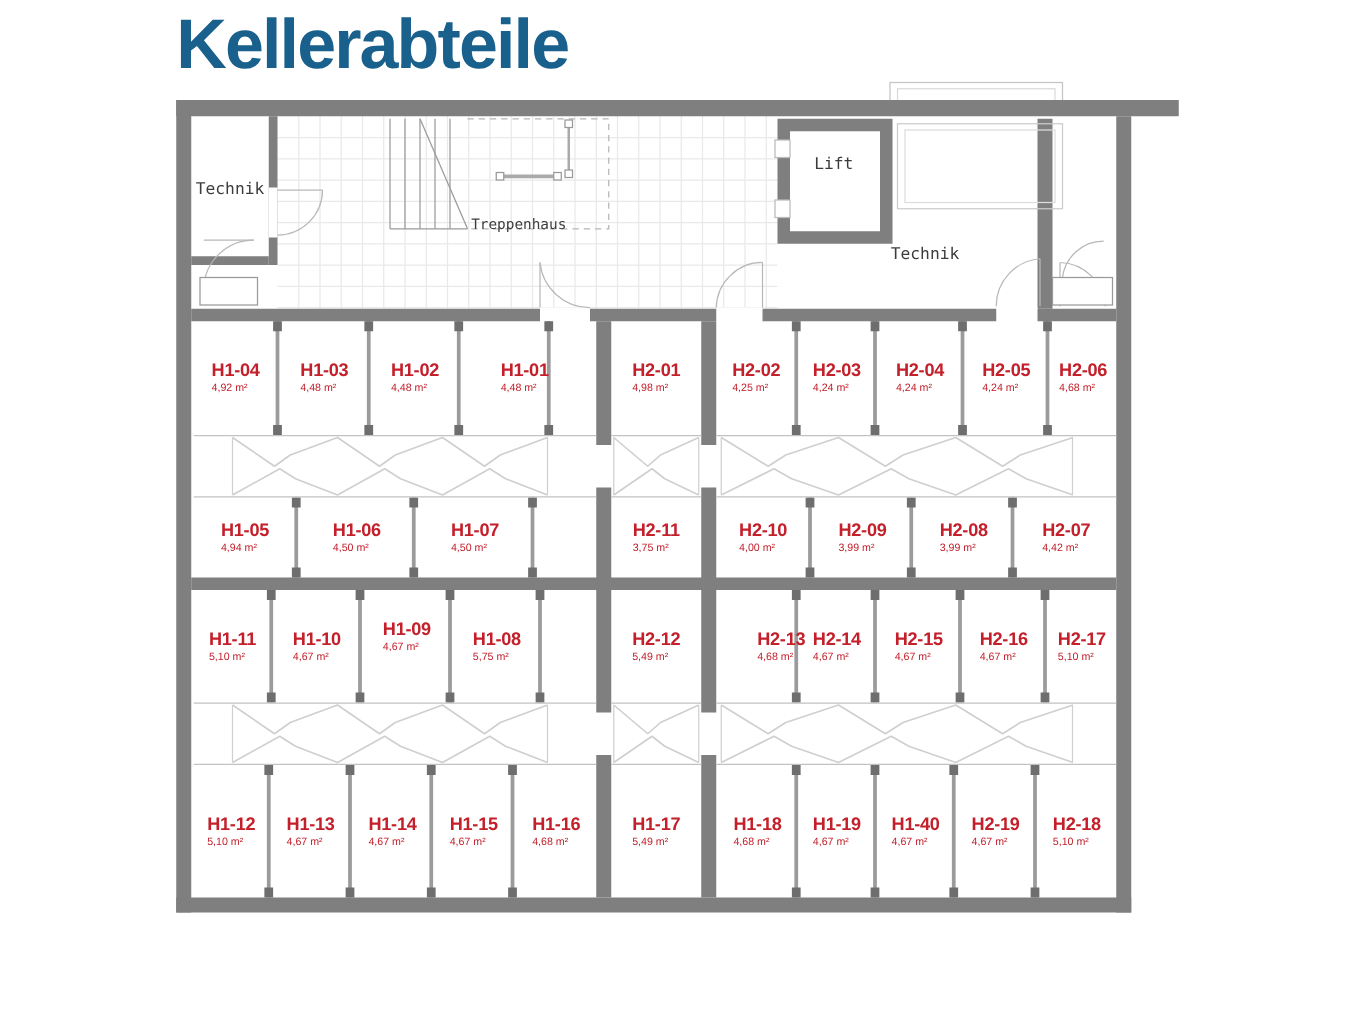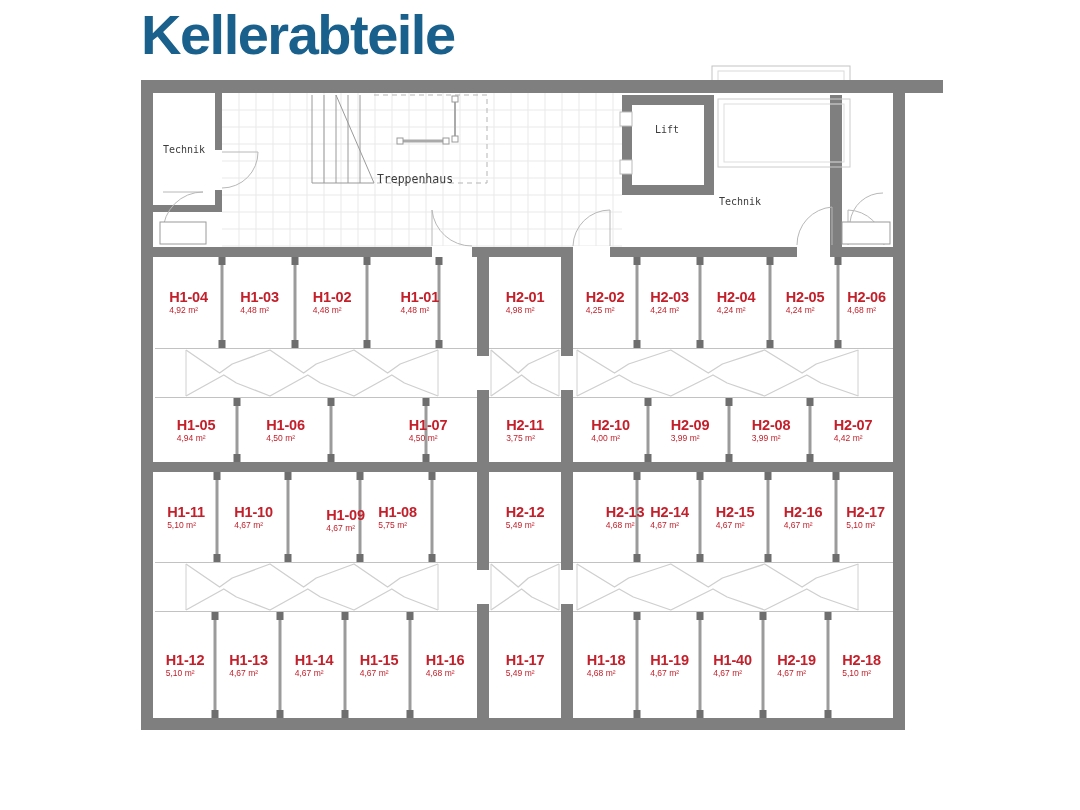--- a/index.html
+++ b/index.html
@@ -4,21 +4,21 @@
 <style>
   html,body{margin:0;padding:0;background:#ffffff;}
   .page{position:relative;width:1080px;height:810px;overflow:hidden;background:#fff;
         font-family:"Liberation Sans",sans-serif;}
   .title{position:absolute;left:141px;top:2px;margin:0;font-size:56px;font-weight:700;
          letter-spacing:-1.5px;color:var(--title-blue,#19608c);
          font-family:"Liberation Sans",sans-serif;}
   .plan{position:absolute;left:0;top:0;width:1080px;height:810px;}
   .plan svg{position:absolute;left:0;top:0;}
   .room-label{position:absolute;text-align:center;color:#3c3c3c;
-              font-family:"DejaVu Sans Mono",monospace;font-size:10px;}
+              font-family:"DejaVu Sans Mono",monospace;font-size:13px;}
   .unit{position:absolute;display:flex;align-items:center;justify-content:center;}
   .unit-inner{display:flex;flex-direction:column;align-items:flex-start;}
   .uid{color:var(--unit-red,#c3202b);font-weight:700;font-size:14.5px;letter-spacing:-0.2px;
        line-height:15px;font-family:"Liberation Sans",sans-serif;}
   .uarea{color:var(--unit-red,#c3202b);font-weight:400;font-size:8.5px;line-height:10px;
          font-family:"Liberation Sans",sans-serif;}
   .banner{position:absolute;left:0;top:737px;width:1080px;height:73px;
           background:var(--banner-bg,#51618a);display:flex;align-items:center;justify-content:center;}
   .banner-text{color:var(--banner-text,#ffffff);font-size:64px;font-weight:400;letter-spacing:1px;
                transform:scaleX(0.88);white-space:nowrap;
@@ -359,21 +359,21 @@
             <div class="uid">H1-05</div>
             <div class="uarea">4,94 m²</div>
           </div>
         </div>
         <div class="unit" style="left: 240px; top: 398px; width: 91px; height: 64px;">
           <div class="unit-inner">
             <div class="uid">H1-06</div>
             <div class="uarea">4,50 m²</div>
           </div>
         </div>
-        <div class="unit" style="left: 334px; top: 398px; width: 92px; height: 64px; padding-left: 48px;">
+        <div class="unit" style="left: 334px; top: 398px; width: 92px; height: 64px;">
           <div class="unit-inner">
             <div class="uid">H1-07</div>
             <div class="uarea">4,50 m²</div>
           </div>
         </div>
         <div class="unit" style="left: 489px; top: 398px; width: 72px; height: 64px;">
           <div class="unit-inner">
             <div class="uid">H2-11</div>
             <div class="uarea">3,75 m²</div>
           </div>
@@ -407,21 +407,21 @@
             <div class="uid">H1-11</div>
             <div class="uarea">5,10 m²</div>
           </div>
         </div>
         <div class="unit" style="left: 219px; top: 472px; width: 69px; height: 90px;">
           <div class="unit-inner">
             <div class="uid">H1-10</div>
             <div class="uarea">4,67 m²</div>
           </div>
         </div>
-        <div class="unit" style="left: 291px; top: 475px; width: 69px; height: 90px; padding-left: 20px;">
+        <div class="unit" style="left: 291px; top: 464px; width: 69px; height: 90px;">
           <div class="unit-inner">
             <div class="uid">H1-09</div>
             <div class="uarea">4,67 m²</div>
           </div>
         </div>
         <div class="unit" style="left: 363px; top: 472px; width: 69px; height: 90px;">
           <div class="unit-inner">
             <div class="uid">H1-08</div>
             <div class="uarea">5,75 m²</div>
           </div>

